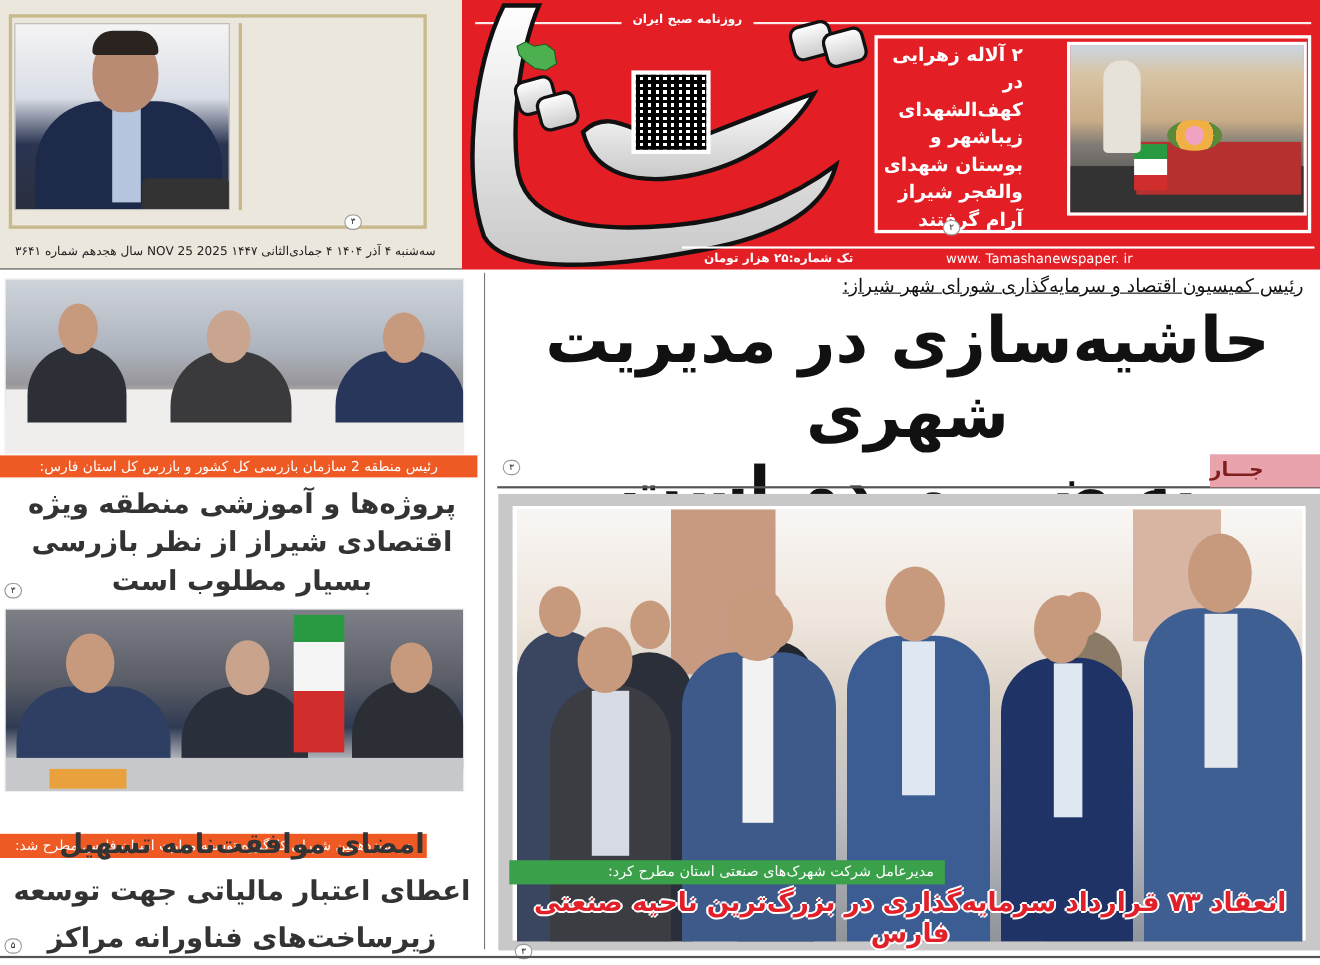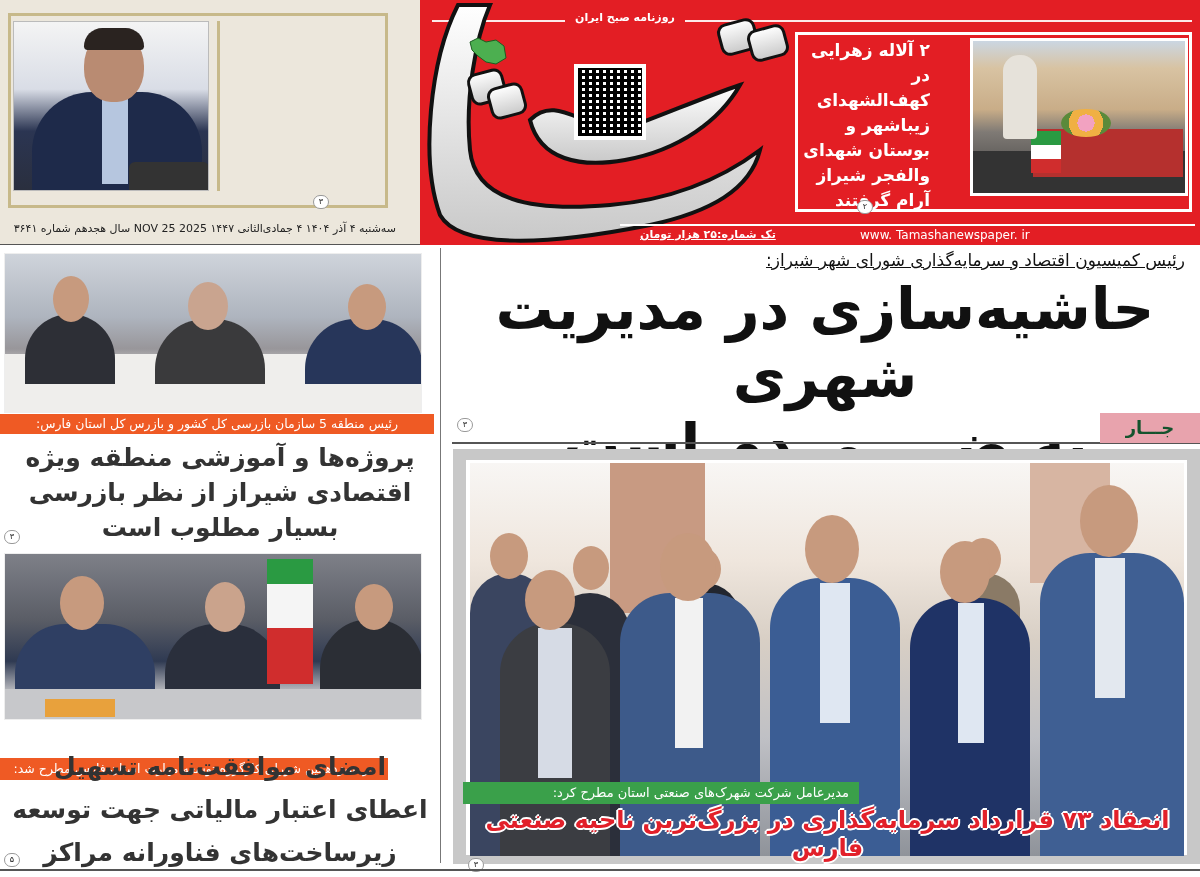--- a/index.html
+++ b/index.html
@@ -30,39 +30,39 @@
   #logo-top-rule { left: 432px; top: 20px; width: 760px; height: 2px; background: #fff; opacity: .9; }
   #morning-tag { left: 565px; top: 11px; background: #e31e24; padding: 0 10px; color: #fff; font-size: 11px; font-weight: bold; direction: rtl; text-align: center; }
   #logo-word { left: 420px; top: 0; width: 380px; height: 245px; }
   #qr { left: 574px; top: 64px; width: 72px; height: 76px; background: #fff; padding: 4px; }
   #qr .grid { width: 100%; height: 100%; background:
       repeating-linear-gradient(90deg,#000 0 4px,#fff 4px 7px),
       repeating-linear-gradient(0deg,#000 0 3px,#fff 3px 6px);
       background-blend-mode: multiply; }
   #iran-map { left: 468px; top: 36px; width: 40px; height: 30px; }
   #price-rule { left: 620px; top: 224px; width: 575px; height: 2px; background: #fff; }
-  #price { left: 640px; top: 228px; font-size: 11px; font-weight: bold; color: #fff; direction: rtl; text-decoration: underline; }
+  #price { left: 640px; top: 228px; font-size: 11px; font-weight: bold; color: #fff; direction: rtl; }
   #site-url { left: 860px; top: 228px; font-size: 12px; color: #fff; }
 
   #red-feature { left: 795px; top: 32px; width: 397px; height: 180px; border: 3px solid #fff; }
   #red-feature-title { left: 800px; top: 38px; width: 130px; text-align: right; color: #fff; font-size: 17px; font-weight: bold; line-height: 25px; direction: rtl; }
   #red-feature-photo { left: 970px; top: 38px; width: 218px; height: 158px; background: linear-gradient(180deg,#cbd6e2 0%,#d8c3a2 18%,#c9ad88 45%,#7f7a75 60%,#3a3a3a 100%); overflow: hidden; border: 3px solid #fff; }
   #red-feature-photo .casket { position: absolute; left: 60px; top: 88px; width: 150px; height: 48px; background: #b5302e; }
   #red-feature-photo .flag { position: absolute; left: 58px; top: 90px; width: 30px; height: 42px; background: linear-gradient(180deg,#2a9a42 0 33%,#fff 33% 66%,#d02d2d 66%); }
   #red-feature-photo .flowers { position: absolute; left: 88px; top: 68px; width: 50px; height: 28px; border-radius: 50%; background: radial-gradient(circle,#f2a2c1 0 30%,#f0b043 30% 60%,#5a8a3a 60%); }
   #red-feature-photo .man { position: absolute; left: 30px; top: 14px; width: 34px; height: 84px; border-radius: 16px 16px 4px 4px; background: #e6e2da; }
   #red-feature-photo .crowd { position: absolute; left: 0; top: 110px; width: 218px; height: 50px; background: #333; }
   #red-feature-badge { left: 857px; top: 200px; }
 
   
   #main-kicker { left: 620px; top: 250px; width: 565px; text-align: right; font-size: 17px; color: #111; direction: rtl; text-decoration: underline; }
   #main-headline { left: 455px; top: 275px; width: 740px; text-align: center; font-size: 58px; font-weight: bold; line-height: 68px; color: #111; direction: rtl; letter-spacing: -1px; }
   #main-badge { left: 457px; top: 418px; }
   #main-rule { left: 452px; top: 442px; width: 748px; height: 2px; background: #555; }
-  #jaar-tag { left: 1100px; top: 413px; width: 100px; height: 30px; background: #e8a3ad; color: #14532d; font-size: 18px; font-weight: bold; text-align: center; line-height: 30px; direction: rtl; }
+  #jaar-tag { left: 1100px; top: 413px; width: 100px; height: 30px; background: #e8a3ad; color: #7f1d1d; font-size: 18px; font-weight: bold; text-align: left; line-height: 30px; direction: rtl; }
 
   #feature-frame { left: 453px; top: 449px; width: 747px; height: 415px; background: #c8c8c8; padding: 7px; }
   #feature-inner { position: absolute; left: 13px; top: 11px; width: 721px; height: 395px; background: #fff; }
   #feature-photo { position: absolute; left: 470px; top: 463px; width: 714px; height: 393px; overflow: hidden;
       background: linear-gradient(180deg,#f8f6f4 0%,#efe6dd 25%,#d8cfc5 45%,#bfc0c5 70%,#8f939a 100%); }
   .person { position: absolute; border-radius: 50px 50px 0 0; }
   .face { position: absolute; border-radius: 50%; background: #c79a7e; }
   #green-kicker { left: 463px; top: 782px; width: 396px; height: 22px; background: #3aa04a; color: #fff; font-size: 13px; text-align: right; padding-right: 10px; line-height: 22px; direction: rtl; }
   #red-headline { left: 470px; top: 806px; width: 715px; font-size: 24px; font-weight: bold; color: #e2202a; text-align: center; direction: rtl; text-shadow: 2px 0 #fff,-2px 0 #fff,0 2px #fff,0 -2px #fff,1px 1px #fff,-1px -1px #fff; }
   #feature-badge { left: 468px; top: 858px; }
@@ -192,21 +192,21 @@
 
 <div class="abs" id="story1-photo">
   <div style="position:absolute;left:0;top:100px;width:418px;height:60px;background:#efeeec;"></div>
   <div class="person" style="left:20px;top:60px;width:90px;height:70px;background:#2d2f36;"></div>
   <div class="face" style="left:48px;top:22px;width:36px;height:46px;"></div>
   <div class="person" style="left:150px;top:65px;width:110px;height:65px;background:#3a3a3c;"></div>
   <div class="face" style="left:183px;top:28px;width:40px;height:48px;background:#c9a48f;"></div>
   <div class="person" style="left:300px;top:65px;width:118px;height:65px;background:#27365a;"></div>
   <div class="face" style="left:343px;top:30px;width:38px;height:46px;"></div>
 </div>
-<div class="abs" id="story1-kicker">رئیس منطقه 5 سازمان بازرسی کل کشور و بازرس کل استان فارس:</div>
+<div class="abs" id="story1-kicker">رئیس منطقه 2 سازمان بازرسی کل کشور و بازرس کل استان فارس:</div>
 <div class="abs" id="story1-title">پروژه‌ها و آموزشی منطقه ویژه اقتصادی شیراز از نظر بازرسی بسیار مطلوب است</div>
 <div class="abs page-badge" id="story1-badge">۳</div>
 
 <div class="abs" id="story2-photo">
   <div class="person" style="left:10px;top:70px;width:140px;height:75px;background:#2f3f63;"></div>
   <div class="face" style="left:55px;top:22px;width:44px;height:54px;"></div>
   <div class="person" style="left:160px;top:70px;width:115px;height:75px;background:#2a2f3c;"></div>
   <div class="face" style="left:200px;top:28px;width:40px;height:50px;background:#caa38c;"></div>
   <div style="position:absolute;left:262px;top:5px;width:46px;height:125px;background:linear-gradient(180deg,#2a9a42 0 20%,#f5f5f5 20% 55%,#d02d2d 55%);"></div>
   <div class="person" style="left:315px;top:65px;width:103px;height:80px;background:#2b2e35;"></div>

